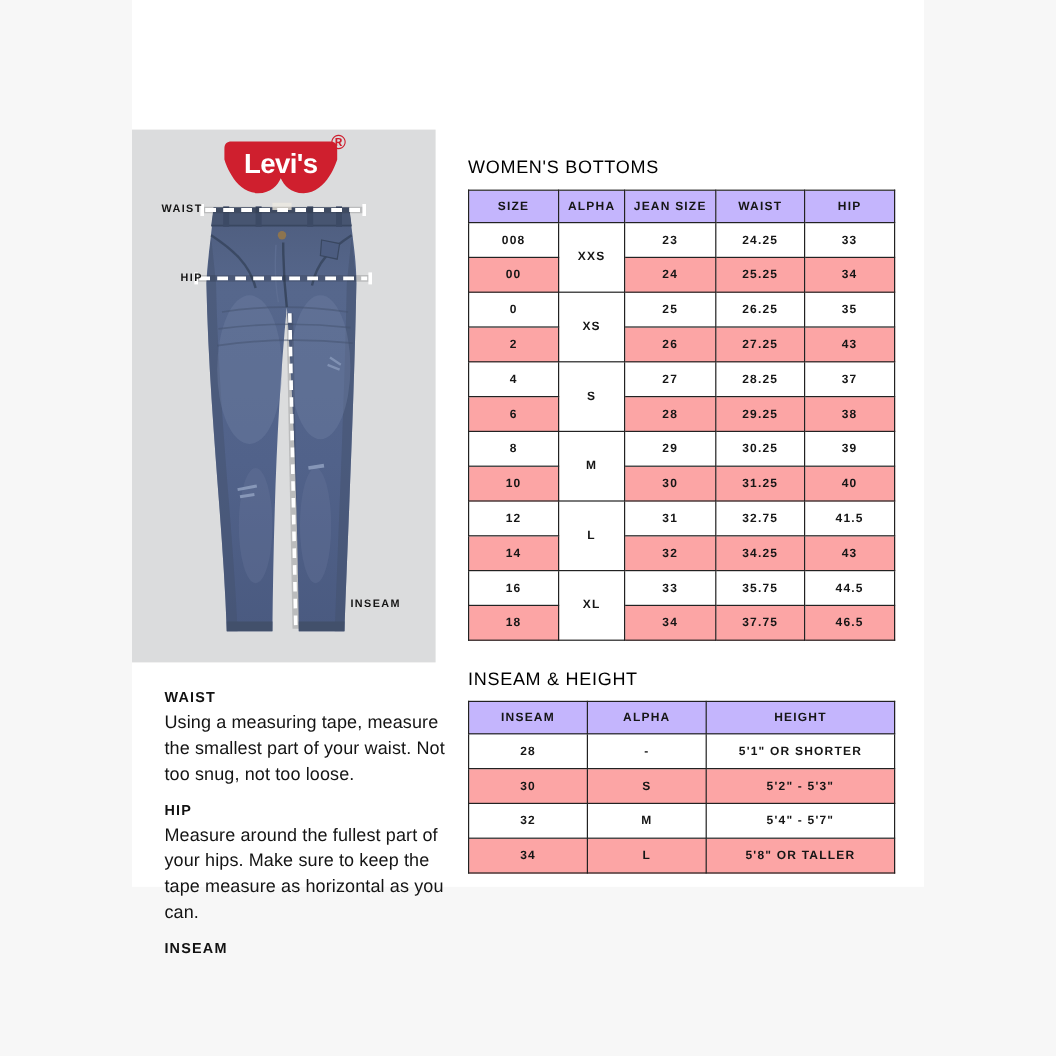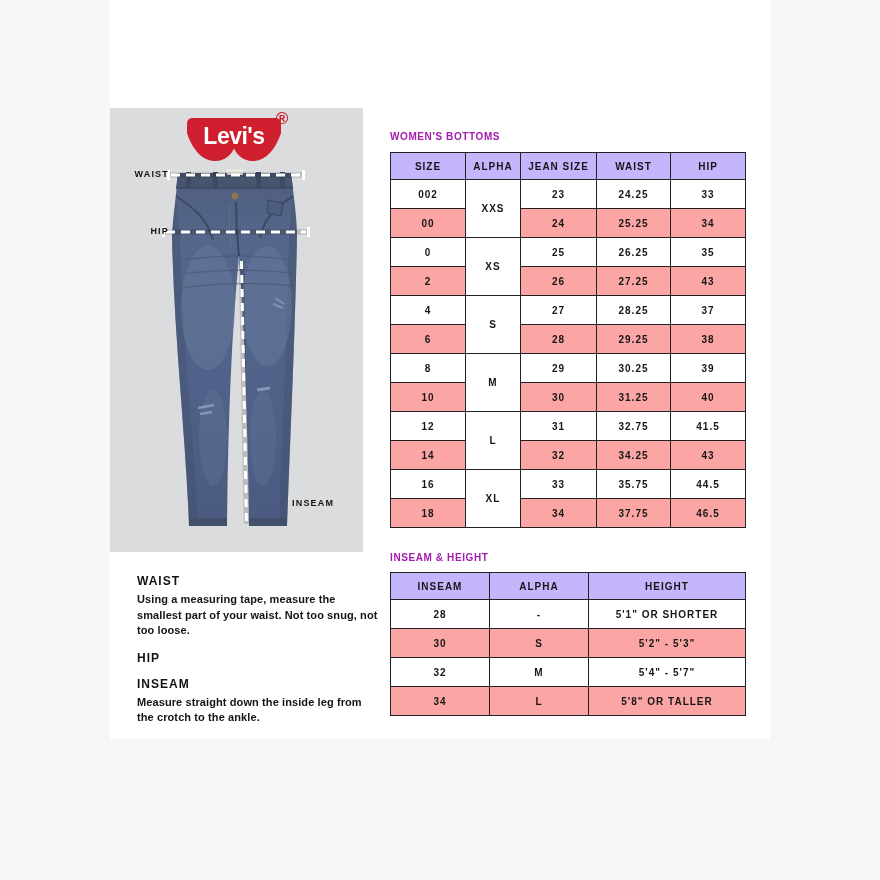--- a/index.html
+++ b/index.html
@@ -13,25 +13,25 @@
   .jeans-svg{position:absolute;left:0;top:0}
   .fig-label{position:absolute;font-size:9px;font-weight:bold;letter-spacing:1.2px;color:#141414;white-space:nowrap}
   .fig-waist{right:194px;top:61px}
   .fig-hip{right:194px;top:118px}
   .fig-inseam{left:182px;top:390px}
 
   
   .guide{position:absolute;left:27px;top:574px;width:242px}
   .guide-section{margin-bottom:12px}
   .guide-heading{font-size:12px;font-weight:bold;letter-spacing:1px;color:#121212;margin-bottom:4px}
-  .guide-text{font-size:11px;font-weight:bold;line-height:1.42;letter-spacing:.1px;color:#141414}
+  .guide-text{font-size:15px;font-weight:normal;line-height:1.42;letter-spacing:.1px;color:#141414}
 
   
   .right{position:absolute;left:280px;top:131px;width:356px}
-  .section-title{font-size:10px;font-weight:bold;letter-spacing:.6px;color:#a21caf;margin:0 0 10px}
+  .section-title{font-size:15px;font-weight:normal;letter-spacing:.6px;color:#000000;margin:0 0 10px}
   .title-2{margin:24px 0 9px}
   table{border-collapse:collapse;table-layout:fixed;width:356px}
   th,td{border:1px solid #222222;text-align:center;vertical-align:middle;
         font-size:10px;font-weight:bold;letter-spacing:1px;color:#161616;
         background:#ffffff;padding:0;font-family:inherit}
   th{background:#c4b5fd;height:27px}
   td{height:29px}
   tr.alt td{background:#fca5a5}
   td.group{background:#ffffff}
 </style>
@@ -118,24 +118,24 @@
     <div class="fig-label fig-inseam">INSEAM</div>
   </div>
 
   <div class="guide">
     <div class="guide-section">
       <div class="guide-heading">WAIST</div>
       <p class="guide-text">Using a measuring tape, measure the smallest part of your waist. Not too snug, not too loose.</p>
     </div>
     <div class="guide-section">
       <div class="guide-heading">HIP</div>
+      <p class="guide-text">Measure around the fullest part of your hips. Make sure to keep the tape measure as horizontal as you can.</p>
     </div>
     <div class="guide-section">
       <div class="guide-heading">INSEAM</div>
-      <p class="guide-text">Measure straight down the inside leg from the crotch to the ankle.</p>
     </div>
   </div>
 
   <div class="right">
     <h1 class="section-title">WOMEN'S BOTTOMS</h1>
 
     <table>
       <colgroup>
         <col style="width:75px">
           <col style="width:55px">
@@ -147,21 +147,21 @@
           <tr>
             <th>SIZE</th>
             <th>ALPHA</th>
             <th>JEAN SIZE</th>
             <th>WAIST</th>
             <th>HIP</th>
           </tr>
         </thead>
         <tbody>
           <tr>
-            <td>002</td>
+            <td>008</td>
             <td rowspan="2" class="group">XXS</td>
             <td>23</td>
             <td>24.25</td>
             <td>33</td>
           </tr>
           <tr class="alt">
             <td>00</td>
             <td>24</td>
             <td>25.25</td>
             <td>34</td>

